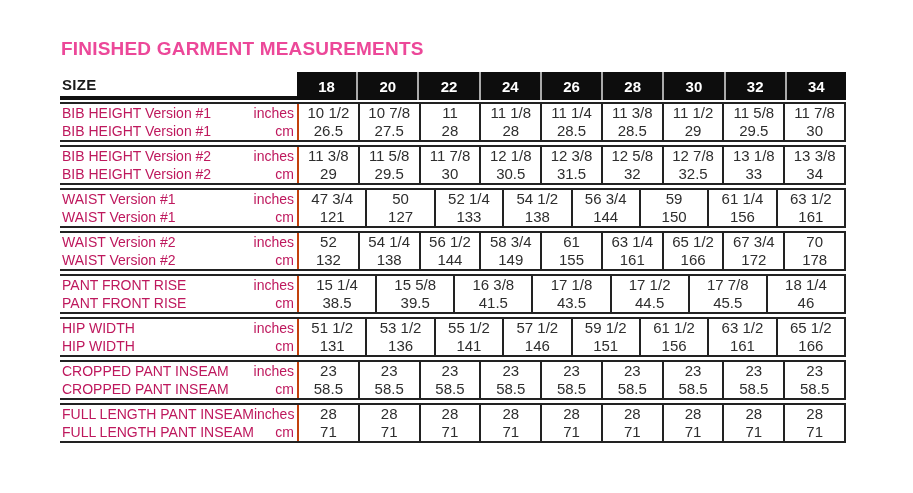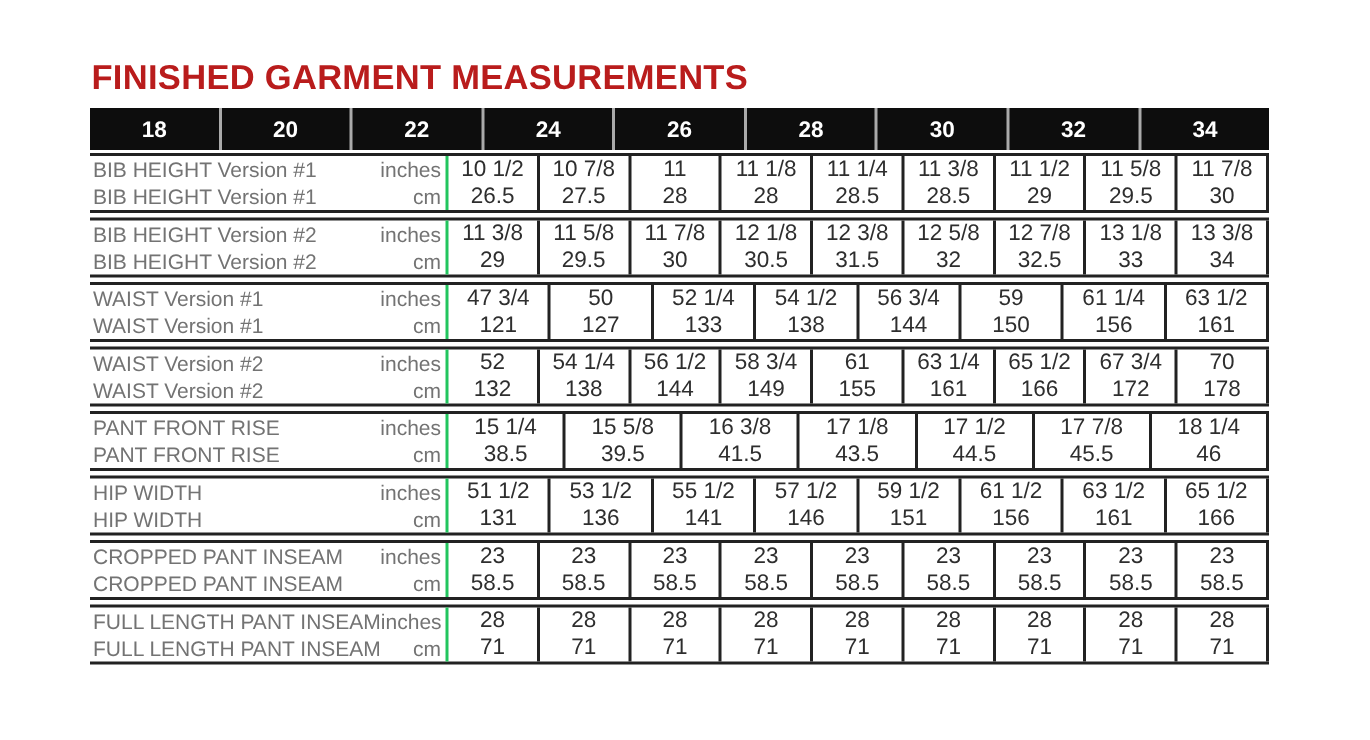--- a/index.html
+++ b/index.html
@@ -8,23 +8,23 @@
     width: 913px;
     height: 493px;
     background: #ffffff;
     font-family: "Liberation Sans", sans-serif;
     overflow: hidden;
   }
   .title {
     position: absolute;
     left: 61px;
     top: 38px;
-    font-size: 23px;
+    font-size: 19px;
     font-weight: bold;
-    color: #b91c1c;
+    color: #ec4899;
     letter-spacing: 0.2px;
   }
   .table {
     position: absolute;
     left: 60px;
     top: 72px;
     width: 786px;
   }
   .header-row {
     display: flex;
@@ -78,29 +78,29 @@
     flex-direction: column;
     justify-content: center;
     padding-left: 2px;
   }
   .label-line {
     display: flex;
     justify-content: space-between;
     align-items: baseline;
     font-size: 14px;
     line-height: 18px;
-    color: #737373;
+    color: #be185d;
     padding-right: 3px;
   }
   .m-label { white-space: nowrap; }
   .unit { white-space: nowrap; }
   .data-cols {
     flex: 1;
     display: flex;
-    border-left: 2px solid #22c55e;
+    border-left: 2px solid #c2410c;
     border-right: 2px solid #222222;
   }
   .data-cell {
     flex: 1;
     display: flex;
     flex-direction: column;
     align-items: center;
     justify-content: center;
     font-size: 15px;
     line-height: 18px;
@@ -111,20 +111,21 @@
   .data-cell:first-child { border-left: none; }
 </style>
 </head>
 <body>
 
 <div class="canvas">
   <div class="title">FINISHED GARMENT MEASUREMENTS</div>
 
   <div class="table">
     <div class="header-row">
+      <div class="size-label">SIZE</div>
       <div class="size-cells" id="size-cells">
           <div class="size-cell">18</div>
           <div class="size-cell">20</div>
           <div class="size-cell">22</div>
           <div class="size-cell">24</div>
           <div class="size-cell">26</div>
           <div class="size-cell">28</div>
           <div class="size-cell">30</div>
           <div class="size-cell">32</div>
           <div class="size-cell">34</div>

